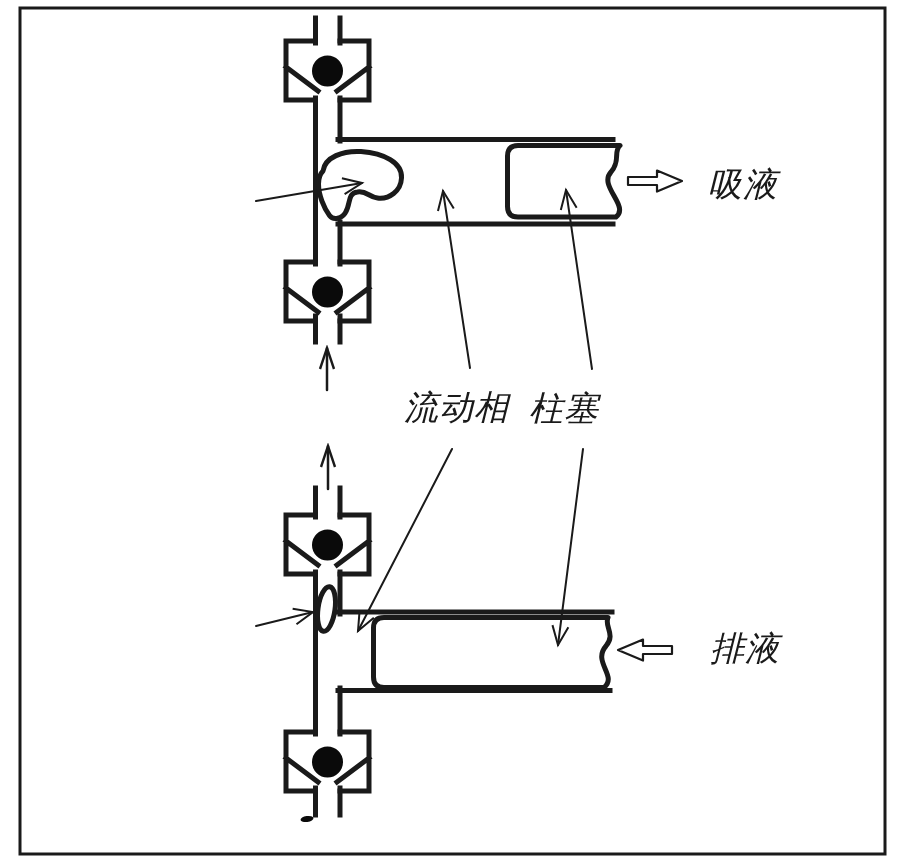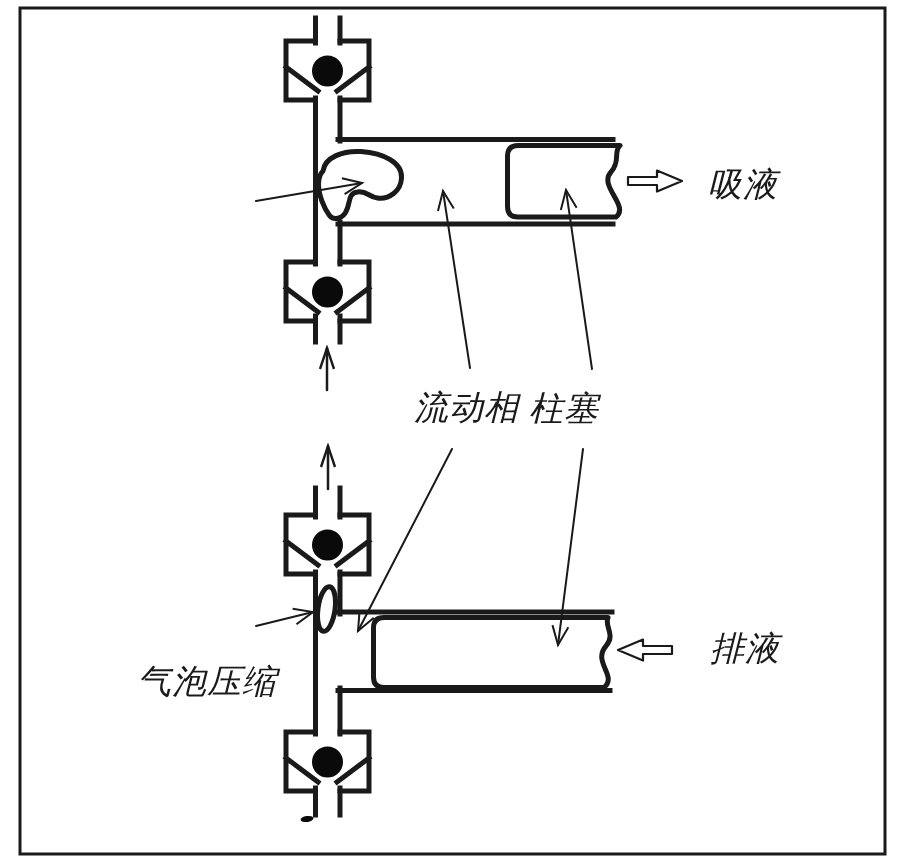--- a/index.html
+++ b/index.html
@@ -117,17 +117,16 @@
 
       <path class="ln2" marker-end="url(#ah)" d="M256 626 L313 612"></path>
 
       <path class="ln2" marker-end="url(#ah)" d="M452 449 L358 631"></path>
 
       <path class="ln2" marker-end="url(#ah)" d="M583 449 L558 645"></path>
     </g>
   </svg>
 
   <div class="lbl" style="left:708px;top:167px;">吸液</div>
-  <div class="lbl" style="left:414px;top:390px;">流动相</div>
+  <div class="lbl" style="left:404px;top:390px;">流动相</div>
   <div class="lbl" style="left:529px;top:391px;">柱塞</div>
-  <div class="lbl" style="left:137px;top:664px;">气泡压缩</div>
   <div class="lbl" style="left:710px;top:631px;">排液</div>
 </div>
 
 </body></html>

